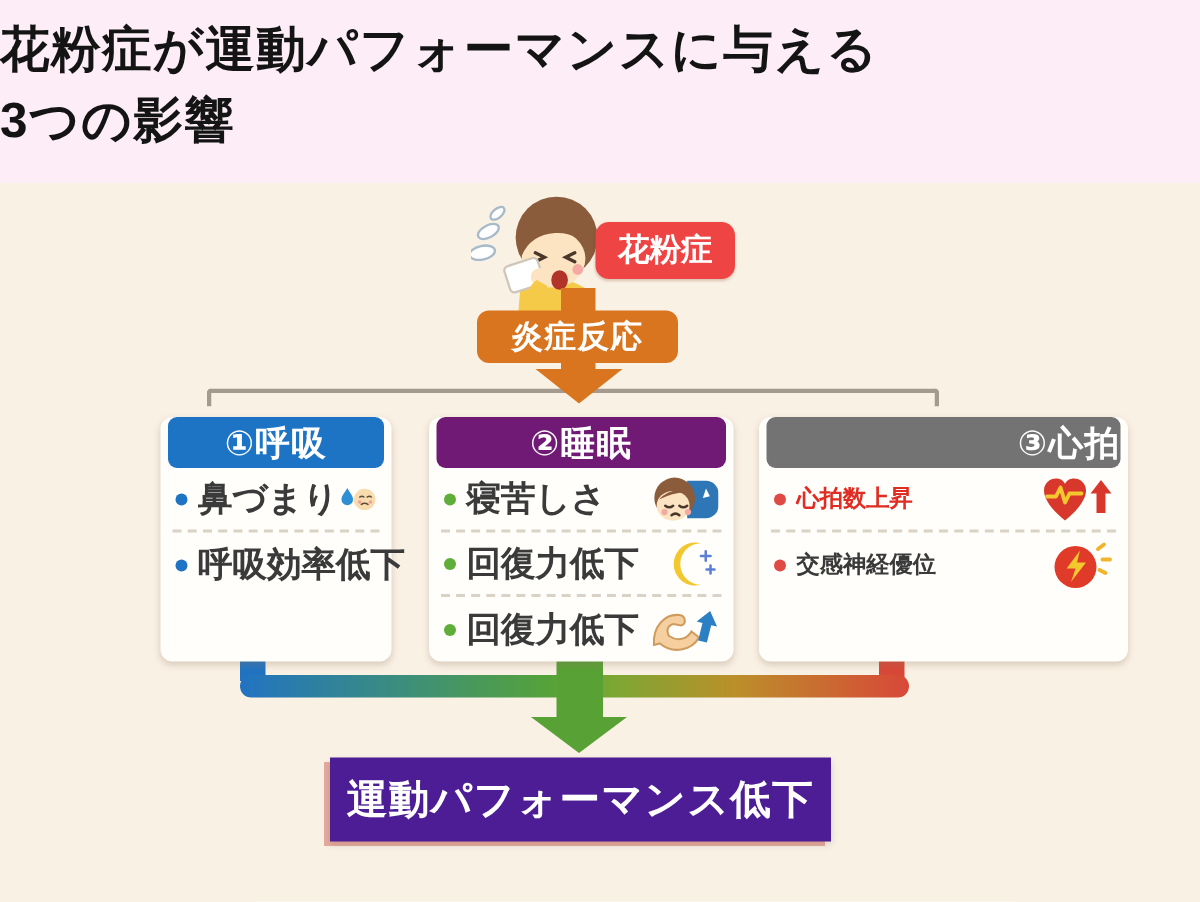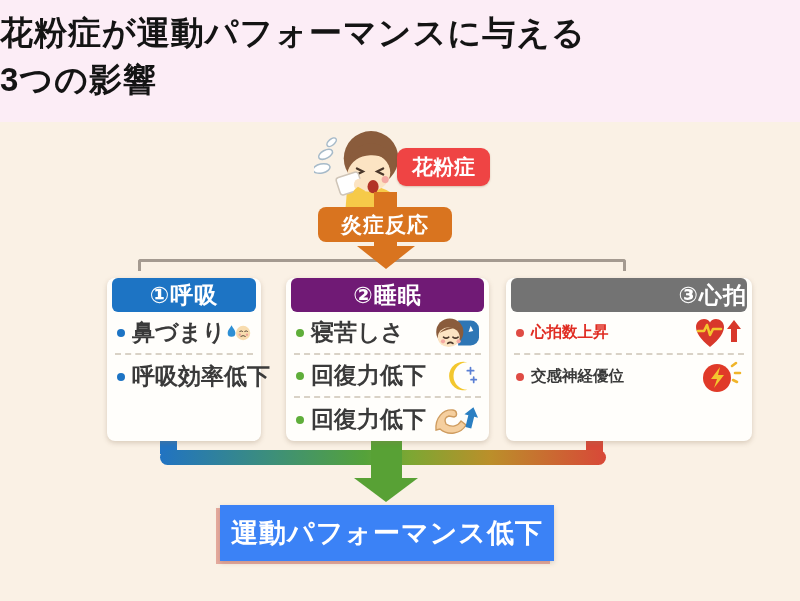--- a/index.html
+++ b/index.html
@@ -75,21 +75,21 @@
   }
   .green-shaft { position: absolute; left: 371px; top: 436px; width: 31px; height: 43px; background: #58a135; z-index: 3; }
   .green-arrowhead {
     position: absolute; left: 354px; top: 478px; width: 0; height: 0; z-index: 3;
     border-left: 32px solid transparent; border-right: 32px solid transparent;
     border-top: 24px solid #58a135;
   }
   
   .outcome-banner {
     position: absolute; left: 220px; top: 505px; width: 334px; height: 56px;
-    background: #3b82f6; color: #fff; font-size: 27px; font-weight: 900;
+    background: #4c1d95; color: #fff; font-size: 27px; font-weight: 900;
     text-align: center; line-height: 56px; letter-spacing: 1px; z-index: 4;
     box-shadow: -4px 3px 0 rgba(190,40,25,.35), 0 2px 5px rgba(0,0,0,.15);
   }
 </style>
 </head>
 <body>
 
 <div class="stage">
 
   <div class="title-band">

